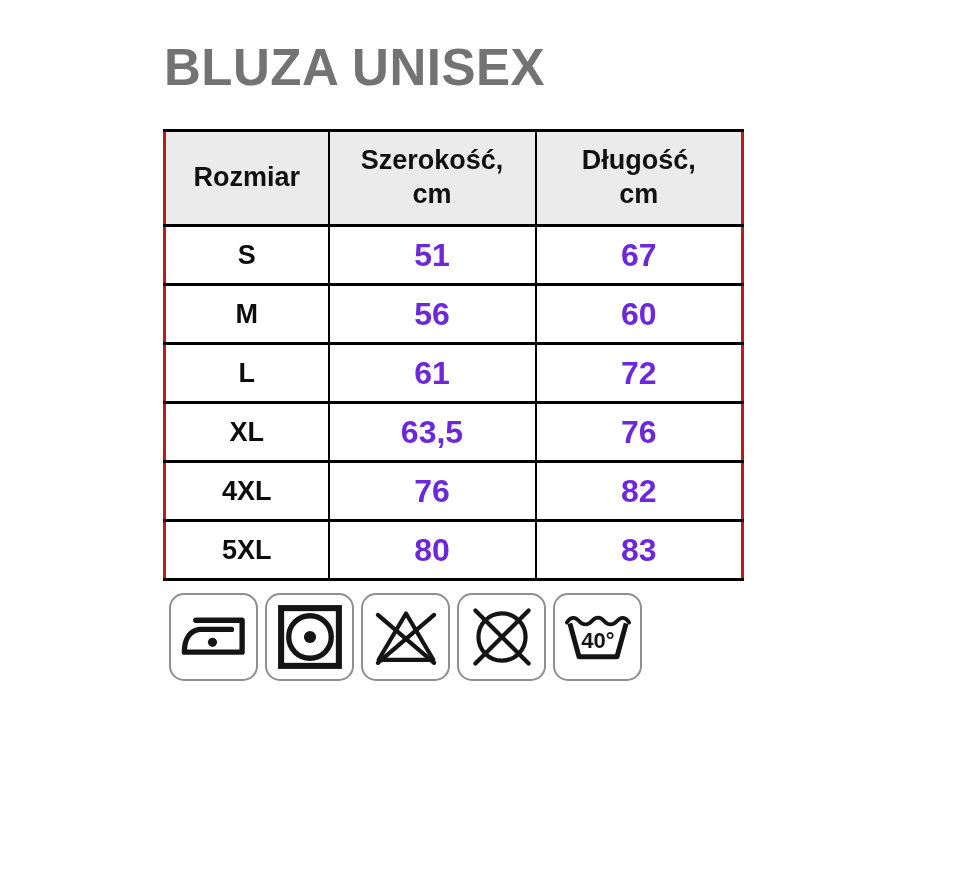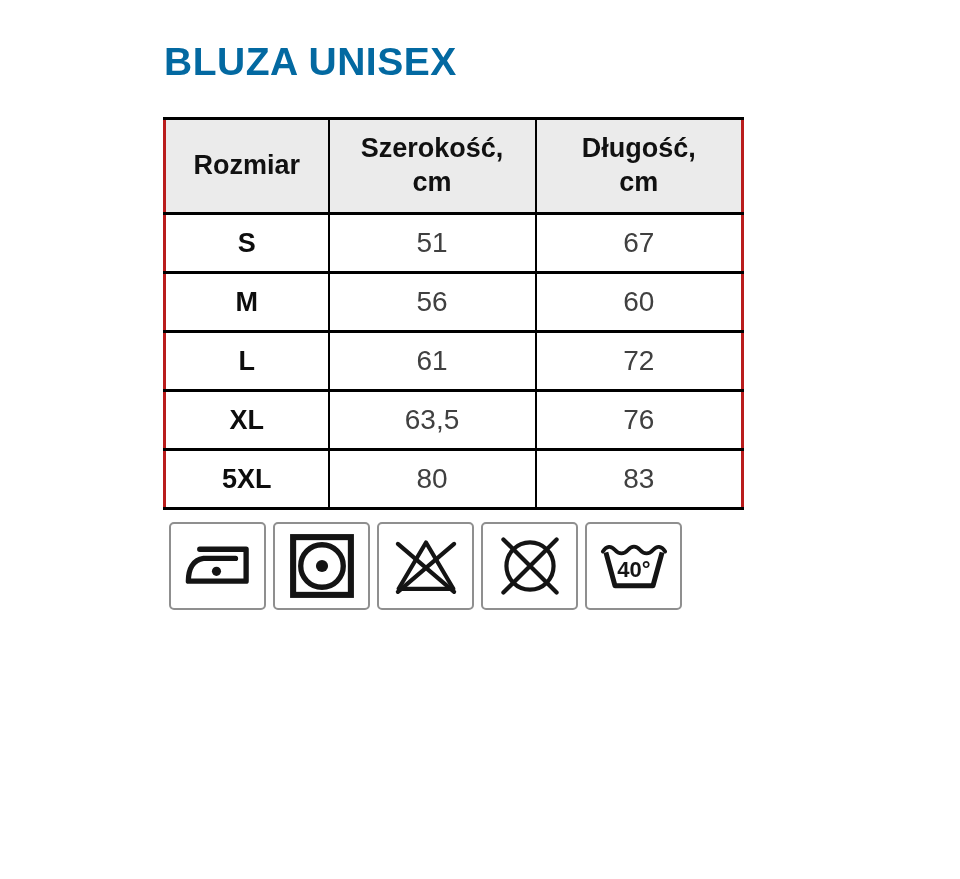--- a/index.html
+++ b/index.html
@@ -14,26 +14,26 @@
     font-family: "Liberation Sans", "DejaVu Sans", sans-serif;
     color: #000000;
     overflow: hidden;
   }
   .content {
     position: absolute;
     left: 163px;
     top: 42px;
   }
   .page-title {
-    font-size: 39px;
+    font-size: 51px;
     font-weight: 700;
     letter-spacing: 0.5px;
     line-height: 1;
     margin: 0 0 0 1px;
-    color: #0369a1;
+    color: #737373;
   }
   table.size-table {
     margin-top: 36px;
     border-collapse: collapse;
     table-layout: fixed;
     width: 578px;
     border: 3px solid #b91c1c;
   }
   .size-table th, .size-table td {
     border-left: 2px solid #000;
@@ -53,37 +53,37 @@
     line-height: 1.25;
     color: #111;
   }
   .size-table td { height: 56px; background: #ffffff; }
   .size-table td.size-cell {
     font-weight: 700;
     font-size: 27px;
     color: #0d0d0d;
   }
   .size-table td.value-cell {
-    font-weight: 400;
-    font-size: 28px;
-    color: #404040;
+    font-weight: 700;
+    font-size: 32px;
+    color: #6d28d9;
   }
   .care-row {
     margin-top: 12px;
     margin-left: 6px;
     display: flex;
     gap: 7px;
   }
   .care-icon {
     box-sizing: border-box;
-    width: 97px;
+    width: 89px;
     height: 88px;
     background: #ffffff;
     border: 2px solid #8f8f8f;
-    border-radius: 5px;
+    border-radius: 15px;
     display: flex;
     align-items: center;
     justify-content: center;
   }
   .care-icon svg { display: block; }
   .glyph { stroke: #141414; fill: none; }
   .glyph-fill { fill: #141414; stroke: none; }
   .wash-temp-text {
     font-family: "Liberation Sans", sans-serif;
     font-size: 29px;
@@ -129,20 +129,25 @@
         <td class="size-cell">L</td>
         <td class="value-cell">61</td>
         <td class="value-cell">72</td>
       </tr>
       <tr>
         <td class="size-cell">XL</td>
         <td class="value-cell">63,5</td>
         <td class="value-cell">76</td>
       </tr>
       <tr>
+        <td class="size-cell">4XL</td>
+        <td class="value-cell">76</td>
+        <td class="value-cell">82</td>
+      </tr>
+      <tr>
         <td class="size-cell">5XL</td>
         <td class="value-cell">80</td>
         <td class="value-cell">83</td>
       </tr>
     </tbody>
   </table>
 
   <div class="care-row">
 
     <div class="care-icon">

